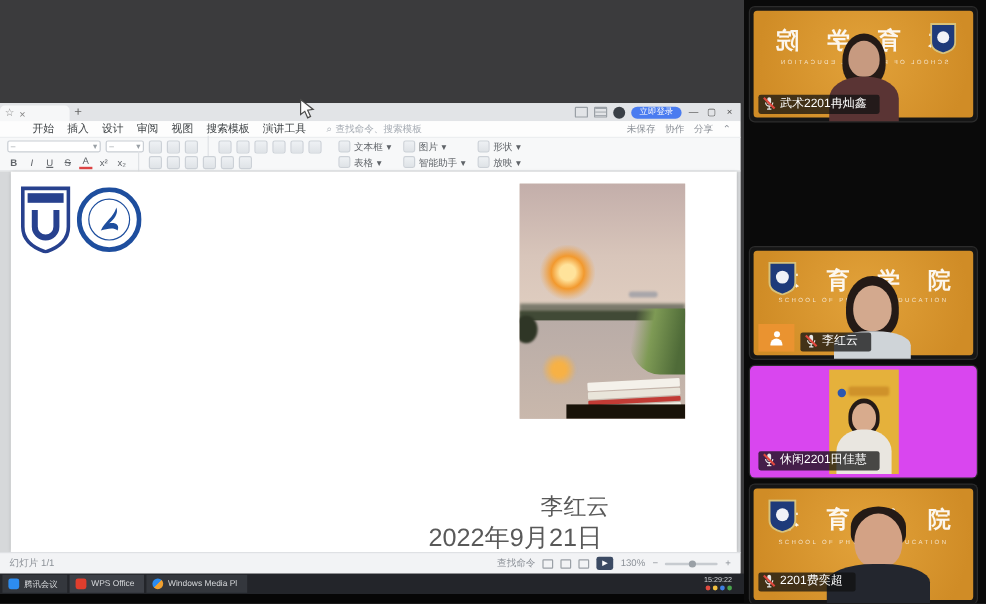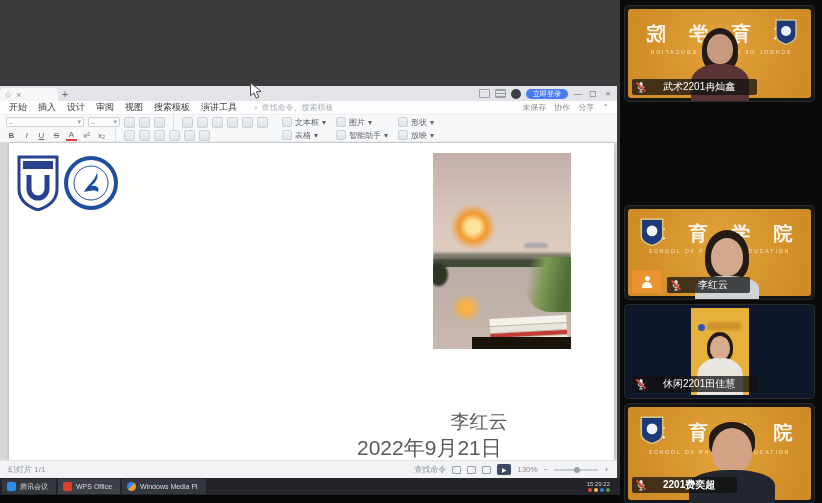--- a/index.html
+++ b/index.html
@@ -18,21 +18,21 @@
   .doc-tab { width:58px; height:13px; margin-top:2px; background:#f6f7f8; border-radius:4px 4px 0 0; display:flex; align-items:center; justify-content:flex-start; gap:4px; padding:0 4px; font-size:9px; color:#888; }
   .tab-add { width:14px; text-align:center; color:#666; font-size:11px; cursor:default; }
   .tb-right { margin-left:auto; display:flex; align-items:center; gap:5px; padding-right:4px; }
   .tb-ic { width:11px; height:9px; border:1px solid #9aa0a6; border-radius:1px; }
   .tb-ic.grid { background:linear-gradient(#9aa0a6 1px,transparent 1px) 0 3px/100% 3px; }
   .avatar-dot { width:10px; height:10px; border-radius:50%; background:#3a3f46; }
   .login-pill { height:10px; padding:0 7px; border-radius:6px; background:#4a7cf0; color:#fff; font-size:7px; line-height:10px; }
   .winbtn { font-size:8px; color:#555; width:10px; text-align:center; }
 
   
-  .menubar { position:absolute; left:0; top:15px; width:100%; height:14px; background:#fdfdfd; display:flex; align-items:center; gap:11px; padding-left:9px; border-bottom:1px solid #eceef0; }
+  .menubar { position:absolute; left:0; top:15px; width:100%; height:14px; background:#fdfdfd; display:flex; align-items:center; gap:11px; padding-left:27px; border-bottom:1px solid #eceef0; }
   .menu-item { font-size:9px; color:#3c4043; white-space:nowrap; }
   .menu-search { display:flex; align-items:center; gap:3px; font-size:8px; color:#a5abb3; margin-left:6px; }
   .quick-actions { margin-left:auto; display:flex; align-items:center; gap:8px; padding-right:8px; font-size:8px; color:#8b9097; }
 
   
   .ribbon { position:absolute; left:0; top:29px; width:100%; height:28px; background:#f7f8f9; border-bottom:1px solid #dcdfe2; display:flex; }
   .rb-left { display:flex; flex-direction:column; justify-content:space-evenly; padding-left:6px; }
   .rb-row { display:flex; align-items:center; gap:4px; height:12px; }
   .sel-box { height:10px; border:1px solid #c9ced4; background:#fff; border-radius:2px; font-size:7px; color:#9aa0a6; display:flex; align-items:center; justify-content:space-between; padding:0 2px; }
   .sel-box.font { width:78px; } .sel-box.size { width:32px; }
@@ -105,21 +105,21 @@
   .banner { position:absolute; inset:3px; background:radial-gradient(circle at 50% 45%,#e2a23a,#d08c26 85%); border-radius:3px; overflow:hidden; }
   .banner-text { position:absolute; left:0; right:0; top:14%; text-align:center; color:rgba(255,255,255,.92); font-size:19px; font-weight:700; letter-spacing:9px; text-indent:9px; white-space:nowrap; }
   .banner-sub { position:absolute; left:0; right:0; top:45%; text-align:center; color:rgba(255,255,255,.75); font-size:5px; letter-spacing:2px; white-space:nowrap; }
   .mirror { transform:scaleX(-1); }
 
   .person { position:absolute; }
   .p-head { position:absolute; left:50%; transform:translateX(-50%); background:#c79a80; border-radius:50% 50% 46% 46%; }
   .p-hair { position:absolute; left:50%; transform:translateX(-50%); background:#241a16; border-radius:50% 50% 40% 40%; }
   .p-body { position:absolute; left:50%; transform:translateX(-50%); border-radius:45% 45% 0 0; }
 
-  .namebar { position:absolute; left:7px; bottom:6px; background:rgba(18,18,18,.75); color:#fff; font-size:10px; line-height:14px; padding:1px 22px 1px 3px; border-radius:2px; display:flex; align-items:center; gap:16px; white-space:nowrap; z-index:5; }
+  .namebar { position:absolute; left:7px; bottom:6px; background:rgba(18,18,18,.75); color:#fff; font-size:10px; line-height:14px; padding:1px 11px 1px 3px; border-radius:2px; display:flex; gap:3px; white-space:nowrap; z-index:5; }
   .person-badge { position:absolute; left:7px; bottom:6px; width:30px; height:23px; background:#ea9330; display:flex; align-items:center; justify-content:center; z-index:5; }
   .pb-icon { position:relative; width:12px; height:12px; }
   .pb-icon::before { content:""; position:absolute; left:3.5px; top:0; width:5px; height:5px; border-radius:50%; background:#fff; }
   .pb-icon::after { content:""; position:absolute; left:1px; top:6px; width:10px; height:6px; border-radius:5px 5px 0 0; background:#fff; }
 
   .avatar-circle { position:absolute; left:50%; top:10px; transform:translateX(-50%); width:64px; height:64px; border-radius:50%; background:radial-gradient(circle at 50% 38%,#524a43,#16130f 75%); overflow:hidden; }
   .av-fig { position:absolute; left:20px; top:26px; width:26px; height:34px; background:#ddd8cd; border-radius:10px 10px 0 0; transform:rotate(10deg); }
   .av-head { position:absolute; left:27px; top:12px; width:15px; height:16px; background:#b08568; border-radius:50%; }
   .av-arm { position:absolute; left:32px; top:22px; width:8px; height:14px; background:#cfc9bd; border-radius:4px; transform:rotate(-35deg); }
 
@@ -384,21 +384,21 @@
       <div class="namebar" style="left:42px;">
         <svg width="12" height="12" viewBox="0 0 12 12">
           <rect x="4.4" y="1" width="3.2" height="6" rx="1.6" fill="#e8e8e8"></rect>
           <path d="M3 5.5 a3 3 0 0 0 6 0 M6 8.5 V11 M4.2 11 h3.6" stroke="#e8e8e8" stroke-width="1" fill="none"></path>
           <line x1="1.5" y1="1.5" x2="10.5" y2="10.5" stroke="#e0483e" stroke-width="1.8"></line>
         </svg>
         <span>李红云</span>
       </div>
     </div>
 
-    <div class="tile t4" style="background:#0f172a;">
+    <div class="tile t4" style="background:#d946ef;">
       <div class="v-strip">
         <span class="v-logo"></span>
         <span class="v-blur-text"></span>
         <span class="p-hair" style="top:24px;width:26px;height:30px;"></span>
         <span class="p-head" style="top:28px;width:20px;height:24px;background:#d8ab8d;"></span>
         <span class="p-body" style="top:50px;width:46px;height:40px;background:#e9e6e0;"></span>
       </div>
       <div class="namebar">
         <svg width="12" height="12" viewBox="0 0 12 12">
           <rect x="4.4" y="1" width="3.2" height="6" rx="1.6" fill="#e8e8e8"></rect>
@@ -416,21 +416,21 @@
         <svg class="mini-shield" width="24" height="28" viewBox="0 0 22 26" style="position:absolute;left:12px;top:9px;">
           <path d="M1 1 H21 V16 C21 22 16 24 11 25.5 C6 24 1 22 1 16 Z" fill="#1e3a7a" stroke="#d8c27a" stroke-width="1.5"></path>
           <circle cx="11" cy="12" r="5" fill="#f0f2f8"></circle>
         </svg>
       </div>
       <div class="person" style="left:24px;right:0;top:0;bottom:0;">
         <span class="p-hair" style="top:18px;width:46px;height:34px;border-radius:50% 50% 30% 30%;"></span>
         <span class="p-head" style="top:24px;width:40px;height:46px;background:#d3a285;"></span>
         <span class="p-body" style="top:66px;width:86px;height:34px;background:#23262e;"></span>
       </div>
-      <div class="namebar" style="bottom:10px;font-weight:bold;">
+      <div class="namebar" style="bottom:10px;">
         <svg width="12" height="12" viewBox="0 0 12 12">
           <rect x="4.4" y="1" width="3.2" height="6" rx="1.6" fill="#e8e8e8"></rect>
           <path d="M3 5.5 a3 3 0 0 0 6 0 M6 8.5 V11 M4.2 11 h3.6" stroke="#e8e8e8" stroke-width="1" fill="none"></path>
           <line x1="1.5" y1="1.5" x2="10.5" y2="10.5" stroke="#e0483e" stroke-width="1.8"></line>
         </svg>
         <span>2201费奕超</span>
       </div>
     </div>
 
   </div>

